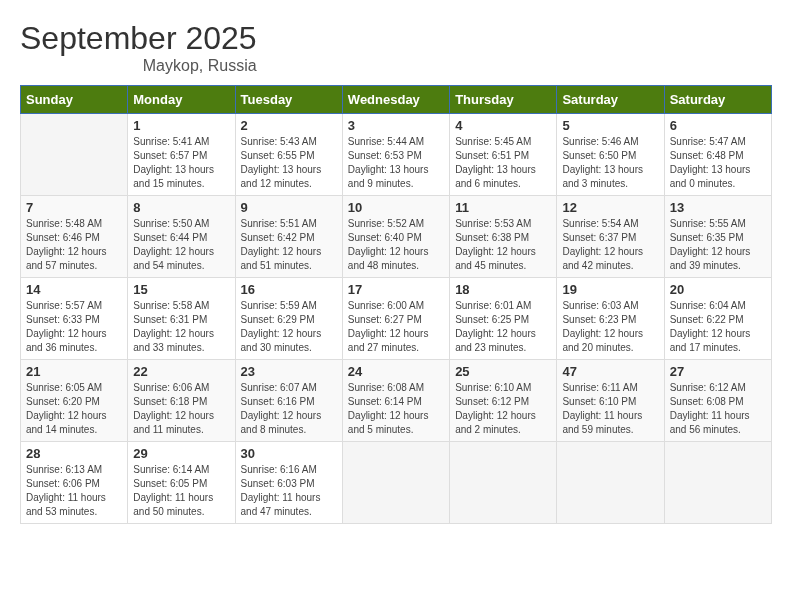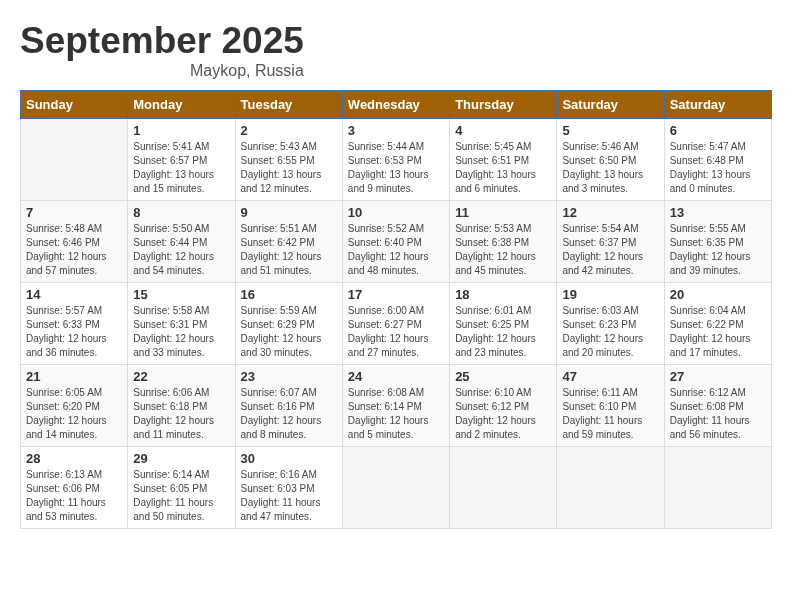--- a/index.html
+++ b/index.html
@@ -32,35 +32,35 @@
     }
     .logo-icon {
       width: 20px;
       height: 20px;
       margin-left: 2px;
     }
     .title-block {
       text-align: right;
     }
     .month-title {
-      font-size: 37px;
-      font-weight: bold;
+      font-size: 32px;
+      font-weight: normal;
       color: #333;
     }
     .location-title {
       font-size: 16px;
       color: #555;
     }
     .calendar {
       width: 100%;
       border-collapse: collapse;
       border: 1px solid #ccc;
     }
     .calendar th {
-      background-color: #a16207;
+      background-color: #4d7c0f;
       color: #fff;
       font-size: 13px;
       font-weight: bold;
       padding: 6px 5px;
       text-align: left;
       border: 1px solid #3a6eb7;
     }
     .calendar td {
       vertical-align: top;
       border: 1px solid #ddd;

